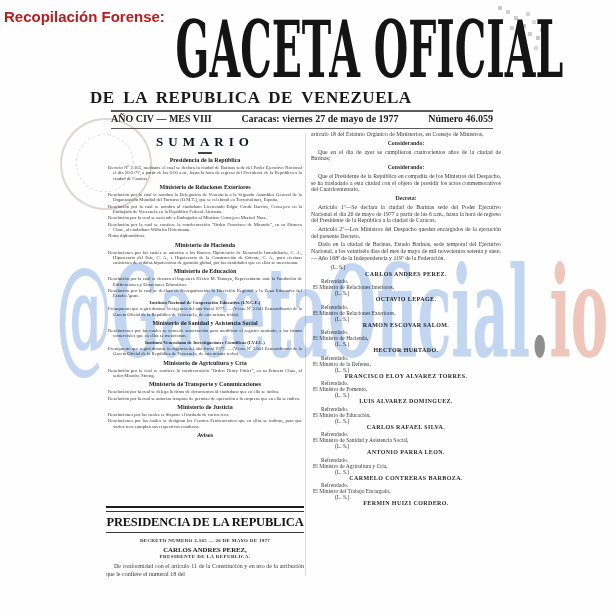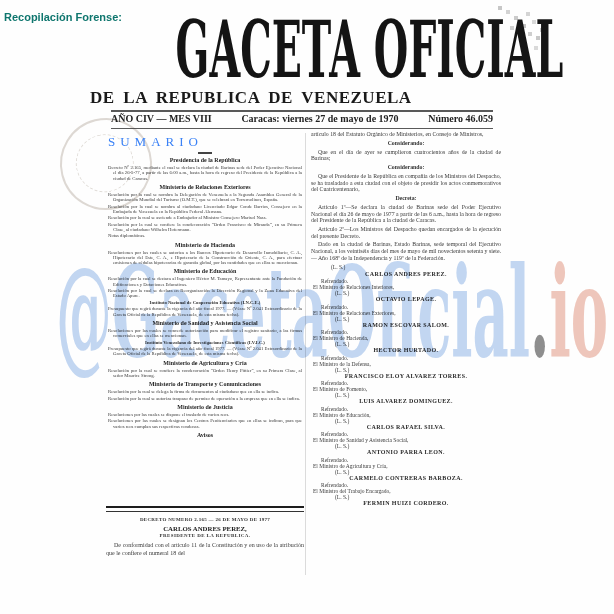--- a/index.html
+++ b/index.html
@@ -2,21 +2,21 @@
 <html><head>
 <meta charset="utf-8">
 <style>
   html,body{margin:0;padding:0;background:#ffffff;}
   .page{position:relative;width:614px;height:614px;background:#fefefe;overflow:hidden;
         font-family:"Liberation Serif","DejaVu Serif",serif;color:#2e2e2e;}
 
   
   .annotation{position:absolute;top:8px;left:4px;z-index:3;
       font-family:"Liberation Sans","DejaVu Sans",sans-serif;
-      font-weight:bold;font-size:11px;line-height:18px;color:#0f766e;}
+      font-weight:bold;font-size:15px;line-height:18px;color:#b91c1c;}
 
   
   .masthead-title{position:absolute;top:4px;left:90px;width:428px;text-align:center;
       font-family:"DejaVu Serif",serif;font-weight:bold;font-size:66px;color:#141414;
       transform:scale(0.60,1.18);transform-origin:center top;white-space:nowrap;z-index:1;}
   .masthead-subtitle{position:absolute;top:88px;left:90px;width:428px;
       font-weight:bold;font-size:17px;color:#1a1a1a;letter-spacing:.5px;word-spacing:4px;white-space:nowrap;}
   .rule{position:absolute;left:111px;width:382px;border-top:2px solid #3c3c3c;opacity:.85;}
   .rule-top{top:110px;}
   .rule-bottom{top:128px;border-top-width:1.5px;}
@@ -31,21 +31,21 @@
   .speckles{position:absolute;top:6px;left:498px;width:4px;height:4px;background:#c2c2c2;opacity:.9;
       box-shadow:8px 4px 0 #cfcfcf,16px 10px 0 #c6c6c6,24px 18px 0 #bdbdbd,30px 26px 0 #c9c9c9,
       38px 30px 0 #c2c2c2,20px 28px 0 #d2d2d2,12px 20px 0 #cccccc,34px 14px 0 #d4d4d4,
       42px 22px 0 #c6c6c6,28px 6px 0 #d0d0d0,46px 34px 0 #cacaca,36px 40px 0 #d6d6d6;}
 
   
   .col-divider{position:absolute;left:305px;top:133px;height:442px;border-left:1px solid #bdbdbd;opacity:.55;}
 
   
   .left-col{position:absolute;left:108px;top:134px;width:194px;}
-  .sumario-title{font-weight:normal;font-size:13px;letter-spacing:5px;color:#3b82f6;}
+  .sumario-title{text-align:center;font-weight:bold;font-size:13px;letter-spacing:5px;color:#0f172a;}
   .sumario-dash{width:14px;height:2px;background:#444;margin:2px auto 3px auto;}
   .sec-heading{text-align:center;font-weight:bold;font-size:6px;color:#1f1f1f;margin:3px 0 2px 0;}
   .item{font-size:4.7px;line-height:1.12;text-align:justify;margin:0 0 1.2px 0;
       padding-left:5px;text-indent:-5px;color:#3a3a3a;}
   .item-center{text-align:center;padding-left:0;text-indent:0;font-weight:bold;color:#333;}
 
   
   .presid-box{position:absolute;left:106px;top:506px;width:198px;}
   .presid-rule{height:3px;border-top:2.5px solid #1d1d1d;border-bottom:1px solid #333;}
   .presid-title{text-align:center;font-weight:bold;font-size:12.5px;letter-spacing:-.2px;
@@ -84,21 +84,21 @@
     <div class="stamp-inner"></div>
   </div>
   <div class="speckles"></div>
 
   <div class="masthead-title">GACETA OFICIAL</div>
   <div class="masthead-subtitle">DE LA REPUBLICA DE VENEZUELA</div>
 
   <div class="rule rule-top"></div>
   <div class="infobar">
     <span>AÑO CIV — MES VIII</span>
-    <span>Caracas: viernes 27 de mayo de 1970</span>
+    <span>Caracas: viernes 27 de mayo de 1977</span>
     <span>Número 46.059</span>
   </div>
   <div class="rule rule-bottom"></div>
 
   <div class="col-divider"></div>
 
   <div class="left-col">
     <div class="sumario-title">SUMARIO</div>
     <div class="sumario-dash"></div>
 
@@ -135,20 +135,21 @@
 
     <div class="sec-heading">Ministerio de Justicia</div>
     <p class="item">Resoluciones por las cuales se dispone el traslado de varios reos.</p>
     <p class="item">Resoluciones por las cuales se designan los Centros Penitenciarios que en ellas se indican, para que varios reos cumplan sus respectivas condenas.</p>
 
     <div class="sec-heading">Avisos</div>
   </div>
 
   <div class="presid-box">
     <div class="presid-rule"></div>
+    <div class="presid-title">PRESIDENCIA DE LA REPUBLICA</div>
     <div class="presid-decree">DECRETO NUMERO 2.165 — 26 DE MAYO DE 1977</div>
     <div class="presid-name">CARLOS ANDRES PEREZ,</div>
     <div class="presid-role">PRESIDENTE DE LA REPUBLICA.</div>
     <p class="presid-body">De conformidad con el artículo 11 de la Constitución y en uso de la atribución que le confiere el numeral 18 del</p>
   </div>
 
   <div class="right-col">
     <p class="rpara">artículo 18 del Estatuto Orgánico de Ministerios, en Consejo de Ministros,</p>
     <p class="rlabel">Considerando:</p>
     <p class="rpara rindent">Que en el día de ayer se cumplieron cuatrocientos años de la ciudad de Barinas;</p>

